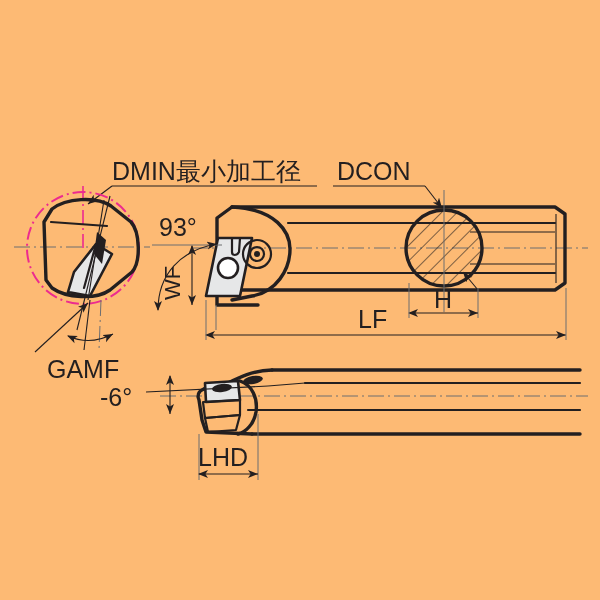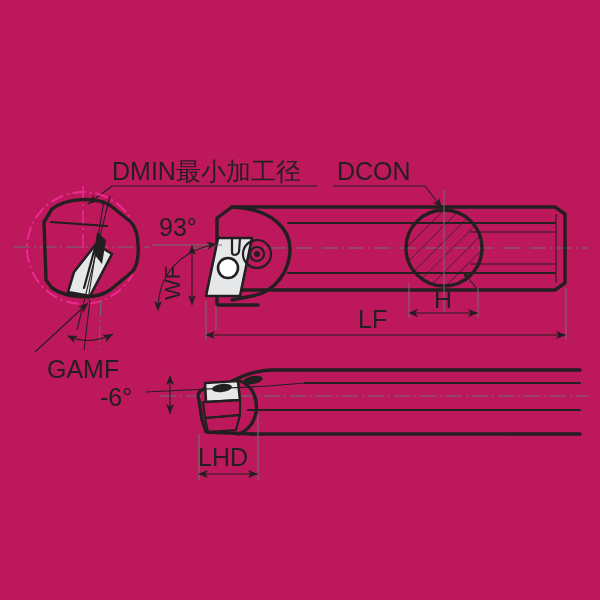--- a/index.html
+++ b/index.html
@@ -10,21 +10,21 @@
   body {
     width: 600px;
     height: 600px;
     font-family: "Liberation Sans", sans-serif;
     overflow: hidden;
   }
   #stage {
     position: relative;
     width: 600px;
     height: 600px;
-    background: #be185d;
+    background: #fdba74;
   }
   svg#drawing {
     position: absolute;
     left: 0;
     top: 0;
     width: 600px;
     height: 600px;
     display: block;
   }
   text {

